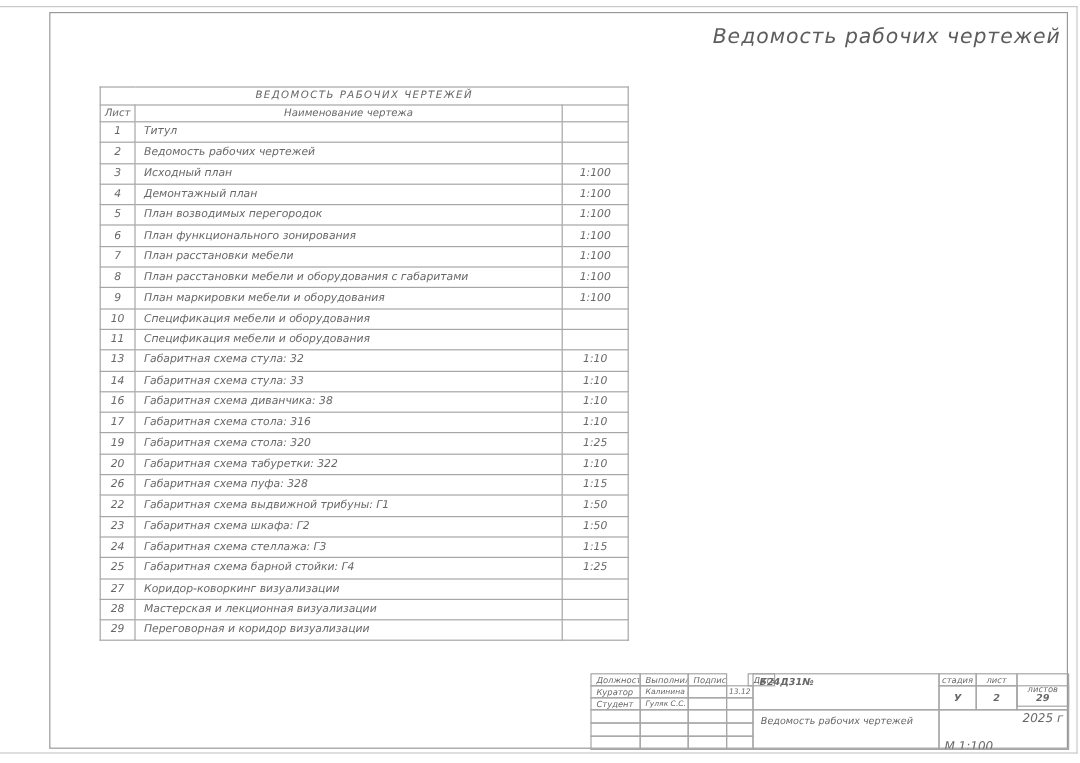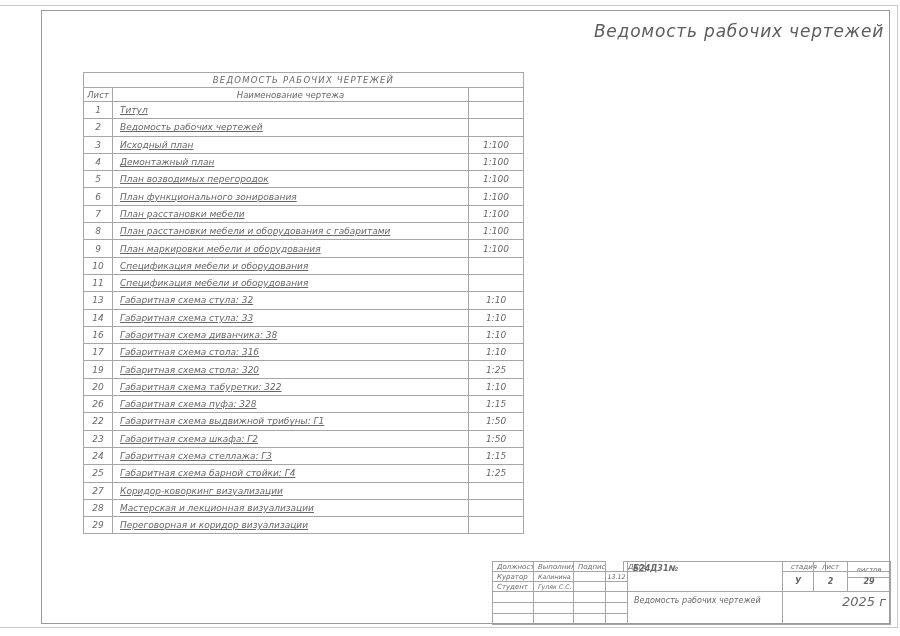--- a/index.html
+++ b/index.html
@@ -33,35 +33,35 @@
     border-collapse:collapse;table-layout:fixed;
   }
   table.drawing-list th,table.drawing-list td{
     border:1px solid var(--line);font-weight:normal;font-size:9px;
     color:var(--text);overflow:hidden;white-space:nowrap;
   }
   tr.t-title th{height:12px;text-align:center;letter-spacing:1.2px;font-size:8.5px;}
   tr.t-head th{height:11px;text-align:center;font-size:8.5px;}
   table.drawing-list td{height:14.3px;}
   td.c-num{text-align:center;font-size:8.5px;}
-  td.c-name{text-align:left;padding-left:7px;text-decoration:underline;}
+  td.c-name{text-align:left;padding-left:7px;}
   td.c-scale{text-align:center;font-size:8.5px;}
   
   .title-block{position:absolute;left:492px;top:561px;width:398px;height:63px;}
   .tb{
     position:absolute;border:1px solid var(--line);box-sizing:border-box;
     font-size:7px;display:flex;align-items:center;justify-content:center;
     white-space:nowrap;overflow:hidden;
   }
   .tb.left{justify-content:flex-start;padding-left:4px;}
   .tb.topleft{align-items:flex-start;justify-content:flex-start;padding:2px 0 0 5px;}
   .tb.small{font-size:6.3px;}
   .tb.big{font-size:8px;font-weight:bold;}
   .tb.doc-title{font-size:8px;align-items:flex-start;justify-content:flex-start;padding:4px 0 0 6px;}
-  .tb.year-scale{flex-direction:column;align-items:stretch;justify-content:space-between;padding:2px 4px;font-size:13px;gap:12px;}
+  .tb.year-scale{flex-direction:column;align-items:stretch;justify-content:space-between;padding:2px 4px;font-size:10px;gap:12px;}
   .tb.year-scale .yr{text-align:right;}
   .tb.year-scale .sc{text-align:left;}
 </style>
 </head>
 <body>
 
 <div class="page">
 
   <div class="outer-border"></div>
   <div class="frame"></div>
@@ -244,23 +244,23 @@
 
   <div class="title-block">
 
     <div class="tb left" style="left:0;top:0;width:42px;height:11px">Должность</div>
     <div class="tb left" style="left:41px;top:0;width:41px;height:11px">Выполнил</div>
     <div class="tb left" style="left:81px;top:0;width:33px;height:11px">Подпись</div>
     <div class="tb left" style="left:131px;top:0;width:23px;height:11px">Дата</div>
 
     <div class="tb topleft big" style="left:135px;top:0;width:156px;height:31px">Б24Д31№</div>
 
-    <div class="tb" style="left:290px;top:0;width:44px;height:11px">стадия</div>
+    <div class="tb" style="left:290px;top:0;width:32px;height:11px">стадия</div>
     <div class="tb" style="left:321px;top:0;width:35px;height:11px">лист</div>
-    <div class="tb" style="left:355px;top:0;width:44px;height:17px">листов</div>
+    <div class="tb" style="left:355px;top:0;width:44px;height:28px">листов</div>
 
     <div class="tb left" style="left:0;top:10px;width:42px;height:11px">Куратор</div>
     <div class="tb left small" style="left:41px;top:10px;width:41px;height:11px">Калинина Н.В.</div>
     <div class="tb" style="left:81px;top:10px;width:33px;height:11px"></div>
     <div class="tb small" style="left:113px;top:10px;width:23px;height:11px">13.12</div>
 
     <div class="tb left" style="left:0;top:20px;width:42px;height:11px">Студент</div>
     <div class="tb left small" style="left:41px;top:20px;width:41px;height:11px">Гуляк С.С.</div>
     <div class="tb" style="left:81px;top:20px;width:33px;height:11px"></div>
     <div class="tb" style="left:113px;top:20px;width:23px;height:11px"></div>

